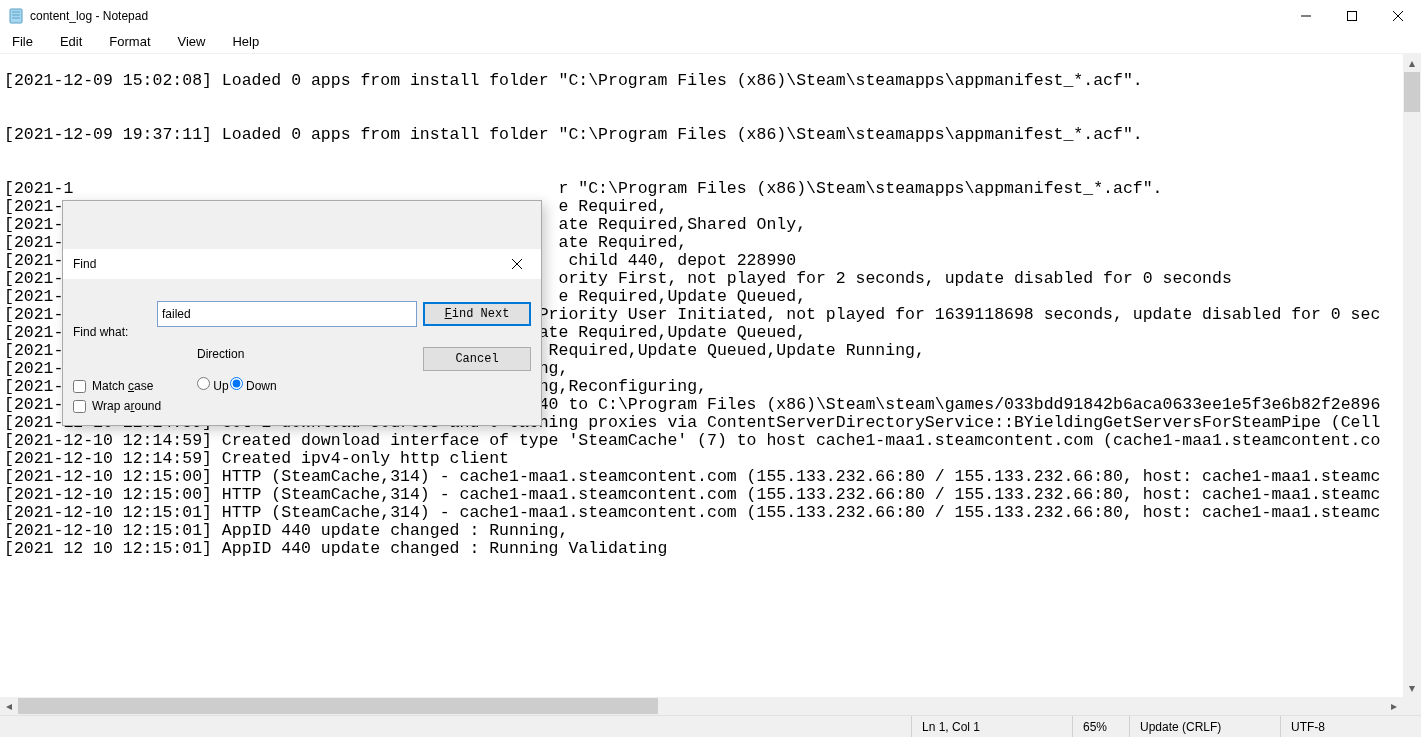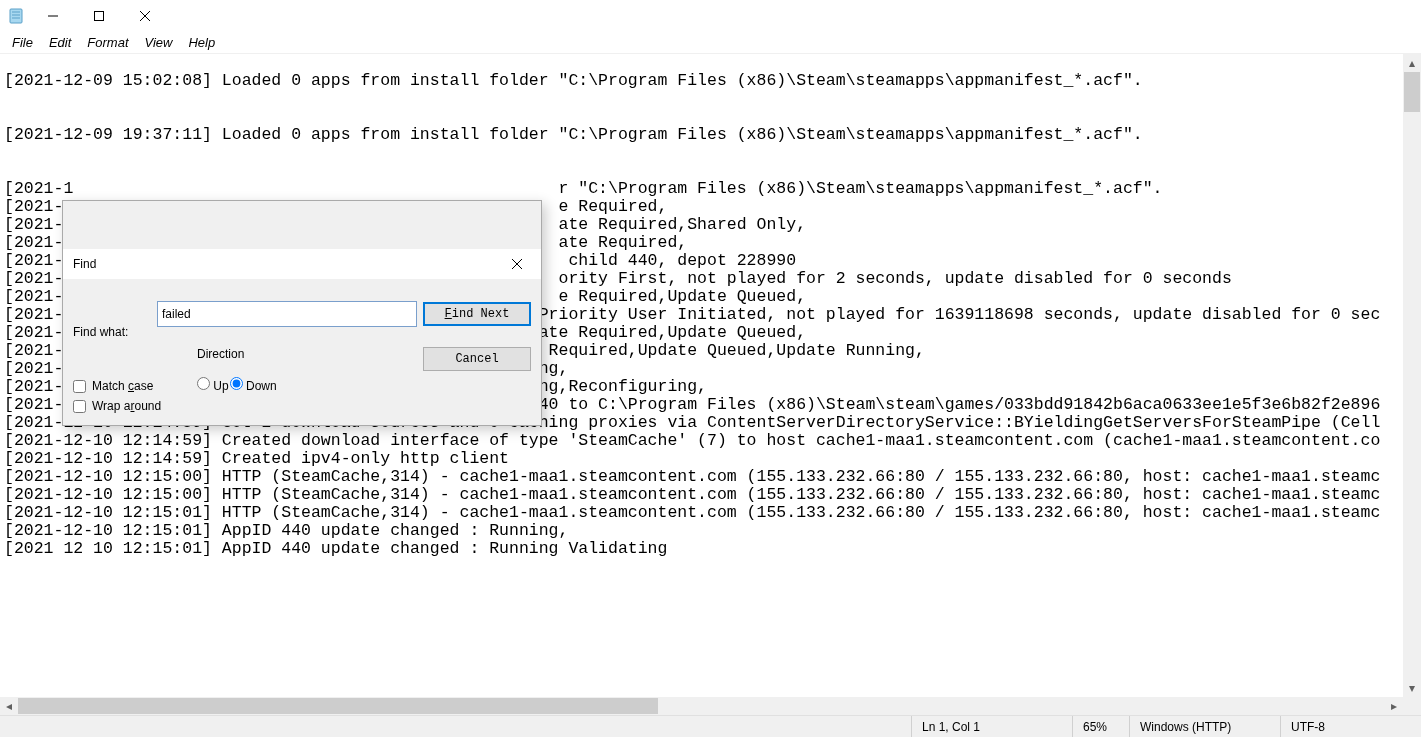--- a/index.html
+++ b/index.html
@@ -3,21 +3,21 @@
 <meta charset="utf-8">
 <style>
   * { box-sizing: border-box; margin: 0; padding: 0; }
   html, body { width: 1421px; height: 737px; font-family: "Segoe UI", Tahoma, sans-serif; font-size: 12px; overflow: hidden; background: #fff; }
   .titlebar { height: 32px; display: flex; align-items: center; background: #fff; }
   .titlebar .icon { width: 16px; height: 16px; margin: 0 6px 0 8px; }
   .titlebar .title { flex: 1; font-size: 12px; color: #000; }
   .winbtns { display: flex; height: 100%; }
   .winbtn { width: 46px; height: 32px; display: flex; align-items: center; justify-content: center; color: #000; }
   .winbtn svg { width: 10px; height: 10px; }
-  .menubar { height: 22px; display: flex; align-items: center; padding: 0 4px; gap: 0; border-bottom: 1px solid #f0f0f0; font-size: 13px; font-style: italic; }
+  .menubar { height: 22px; display: flex; align-items: flex-start; padding: 0 4px; gap: 11px; border-bottom: 1px solid #f0f0f0; font-size: 13px; }
   .menuitem { padding: 2px 8px; }
   .editor-area { position: relative; height: calc(737px - 32px - 22px - 22px); overflow: hidden; }
   .editor { position: absolute; left: 0; top: 0; right: 18px; bottom: 18px; white-space: pre; font-family: Liberation Mono, monospace; font-size: 16.5px; line-height: 18px; overflow: hidden; padding: 0 4px; }
   .vscroll { position: absolute; right: 0; top: 0; width: 18px; height: calc(100% - 18px); background: #f0f0f0; }
   .vscroll .thumb { position: absolute; left: 1px; right: 1px; top: 18px; height: 40px; background: #cdcdcd; }
   .vscroll .arrow { position: absolute; left: 0; width: 18px; height: 18px; display: flex; align-items: center; justify-content: center; color: #606060; }
   .vscroll .arrow.up { top: 0; }
   .vscroll .arrow.down { bottom: 0; }
   .hscroll { position: absolute; left: 0; bottom: 0; right: 18px; height: 18px; background: #f0f0f0; }
   .hscroll .thumb { position: absolute; top: 1px; bottom: 1px; left: 18px; width: 640px; background: #cdcdcd; }
@@ -52,20 +52,21 @@
 </head>
 <body>
 
 <div class="titlebar">
   <svg class="icon" viewBox="0 0 16 16">
       <rect x="2" y="1" width="12" height="14" rx="1" fill="#a8d8f0" stroke="#5aa0c8"></rect>
       <line x1="4" y1="4" x2="12" y2="4" stroke="#5aa0c8"></line>
       <line x1="4" y1="7" x2="12" y2="7" stroke="#5aa0c8"></line>
       <line x1="4" y1="10" x2="12" y2="10" stroke="#5aa0c8"></line>
     </svg>
+  <div class="title">content_log - Notepad</div>
   <div class="winbtns">
     <div class="winbtn">
         <svg viewBox="0 0 10 10">
           <line x1="0" y1="5" x2="10" y2="5" stroke="currentColor" stroke-width="1"></line>
         </svg>
       </div>
     <div class="winbtn">
         <svg viewBox="0 0 10 10">
           <rect x="0.5" y="0.5" width="9" height="9" fill="none" stroke="currentColor" stroke-width="1"></rect>
         </svg>
@@ -163,16 +164,16 @@
   </div>
 </div>
 
 <div class="statusbar">
   <div class="spacer"></div>
   <div class="sep"></div>
   <div class="cell" style="width:160px">Ln 1, Col 1</div>
   <div class="sep"></div>
   <div class="cell" style="width:56px">65%</div>
   <div class="sep"></div>
-  <div class="cell" style="width:150px">Windows (HTTP)</div>
+  <div class="cell" style="width:150px">Update (CRLF)</div>
   <div class="sep"></div>
   <div class="cell" style="width:140px">UTF-8</div>
 </div>
 
 </body></html>

